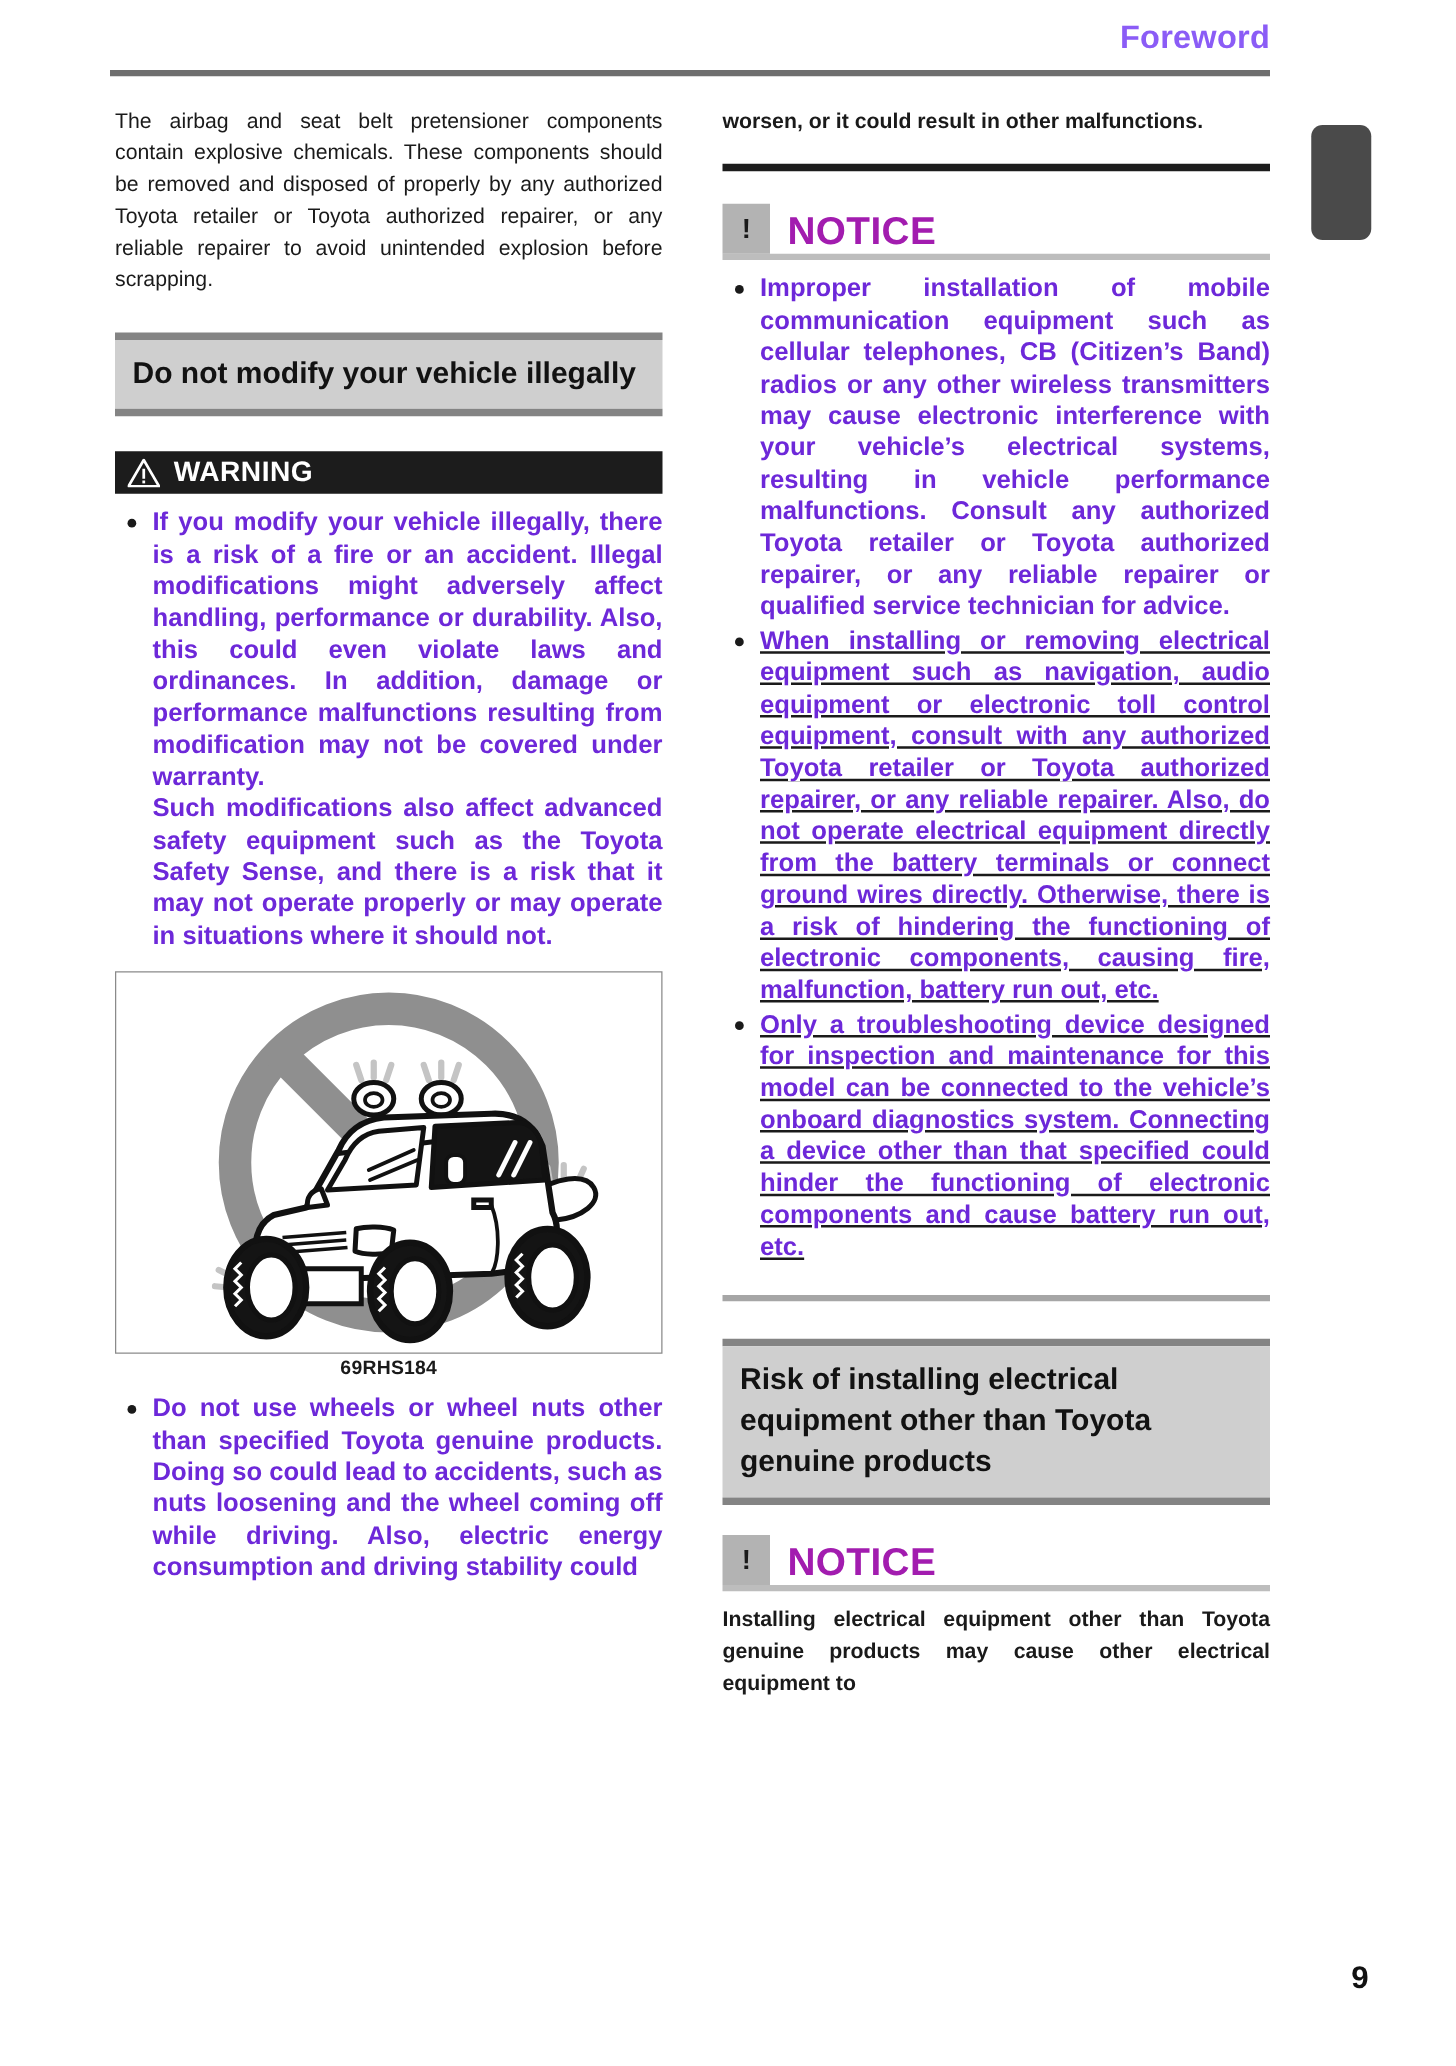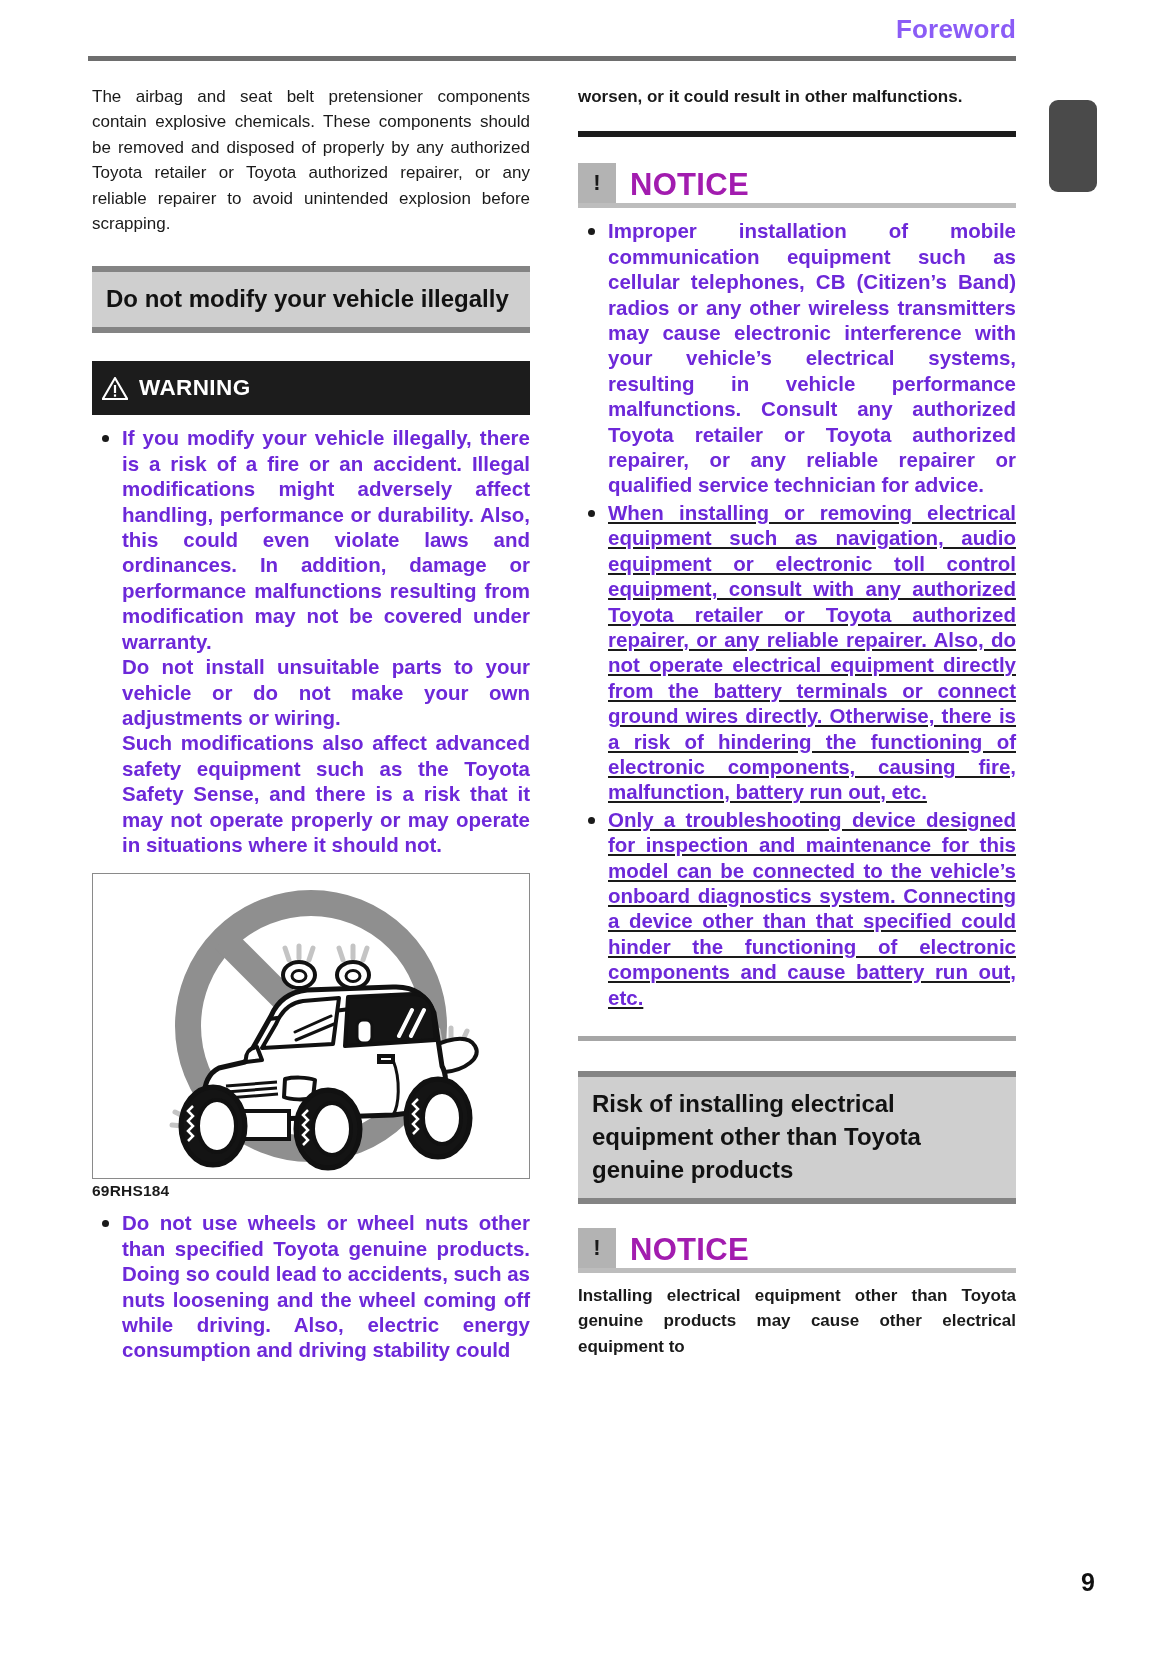--- a/index.html
+++ b/index.html
@@ -98,21 +98,21 @@
   .section-heading .bar-bottom {
     height: 6px;
     background: #848484;
     width: 100%;
   }
 
   
   .warning-banner {
     margin-top: 28px;
     background: #1c1c1c;
-    height: 54px;
+    height: 34px;
     display: flex;
     align-items: center;
     padding-left: 10px;
     box-sizing: border-box;
   }
   .warn-tri {
     width: 26px;
     height: 23px;
     margin-right: 11px;
     flex: 0 0 auto;
@@ -208,21 +208,21 @@
   .figure-box {
     width: 438px;
     height: 306px;
     border: 1px solid #8a8a8a;
     box-sizing: border-box;
     background: #ffffff;
     position: relative;
     overflow: hidden;
   }
   .figure-caption {
-    text-align: left;
+    text-align: center;
     font-size: 15.5px;
     font-weight: bold;
     color: #1a1a1a;
     margin-top: 3px;
     letter-spacing: 0.2px;
   }
 
   
   .thin-divider {
     height: 5px;
@@ -268,21 +268,20 @@
       <rect x="11.9" y="8" width="2.2" height="8" fill="#ffffff"></rect>
       <rect x="11.9" y="17.4" width="2.2" height="2.3" fill="#ffffff"></rect>
     </svg>
     <span class="warning-label">WARNING</span>
   </div>
 
   <ul class="bullet-list">
     <li class="bullet-item">
       <span class="bullet-dot"></span>
       <span class="bullet-text">If you modify your vehicle illegally, there is a risk of a fire or an accident. Illegal modifications might adversely affect handling, performance or durability. Also, this could even violate laws and ordinances. In addition, damage or performance malfunctions resulting from modification may not be covered under warranty.</span>
-      <span class="bullet-text">Do not install unsuitable parts to your vehicle or do not make your own adjustments or wiring.</span>
       <span class="bullet-text">Such modifications also affect advanced safety equipment such as the Toyota Safety Sense, and there is a risk that it may not operate properly or may operate in situations where it should not.</span>
     </li>
   </ul>
 
   <div class="figure">
     <div class="figure-box">
       <svg viewBox="0 0 436 304" width="436" height="304">
 
         <circle cx="218" cy="152" r="123" fill="none" stroke="#8f8f8f" stroke-width="26"></circle>
 

